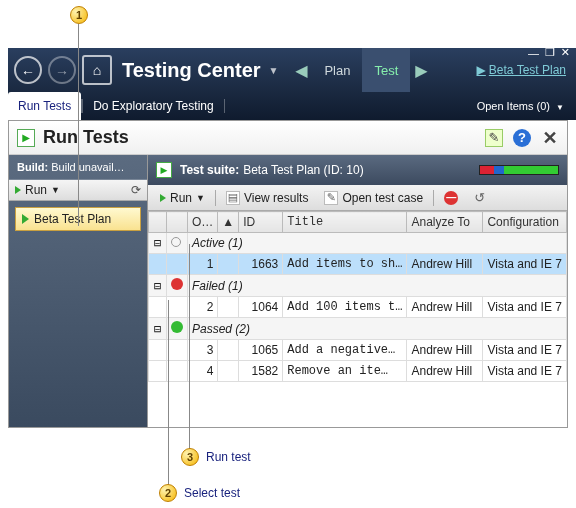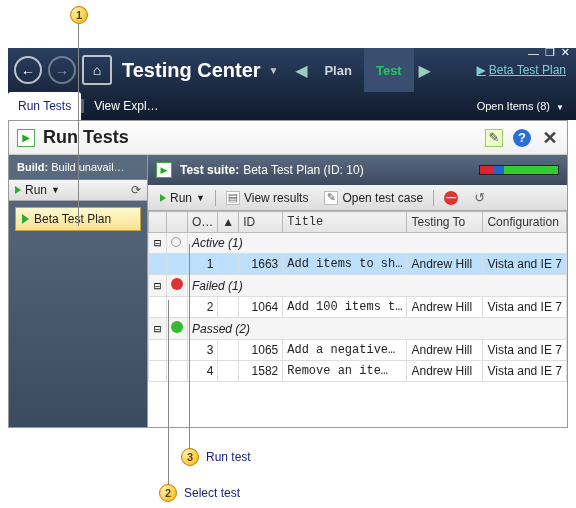--- a/index.html
+++ b/index.html
@@ -12,22 +12,22 @@
   .callout-line { position: absolute; background: #888; width: 1px; z-index: 90; }
 
   
   .titlebar { position: absolute; left: 8px; top: 48px; right: 0; height: 44px; background: linear-gradient(#2a3f5f, #1a2940); display: flex; align-items: center; color: #fff; }
   .nav-circle { width: 28px; height: 28px; border-radius: 50%; border: 2px solid rgba(255,255,255,0.7); display: flex; align-items: center; justify-content: center; margin-left: 6px; color: #fff; font-size: 14px; }
   .home-box { width: 30px; height: 30px; border: 2px solid rgba(255,255,255,0.7); border-radius: 3px; margin-left: 6px; display: flex; align-items: center; justify-content: center; font-size: 14px; }
   .title { font-size: 20px; font-weight: 600; margin-left: 10px; }
   .dropdown-caret { margin-left: 8px; font-size: 10px; opacity: .7; }
   .tab-nav { display: flex; align-items: stretch; height: 100%; margin-left: 12px; }
   .tab-arrow { width: 22px; display: flex; align-items: center; justify-content: center; color: #9cb; font-size: 16px; }
-  .tab-item { display: flex; align-items: center; padding: 0 12px; color: #cfd8dc; font-size: 13px; font-weight: bold; }
-  .tab-item.active { background: #3a4f6f; color: #22c55e; }
+  .tab-item { display: flex; align-items: center; padding: 0 12px; color: #cfd8dc; font-size: 13px; }
+  .tab-item.active { background: #3a4f6f; color: #86efac; }
   .plan-link { margin-left: auto; margin-right: 10px; color: #7ecad6; font-size: 12px; text-decoration: underline; display: flex; align-items: center; }
   .win-controls { position: absolute; right: 6px; top: 46px; display: flex; align-items: center; gap: 6px; color: #fff; font-size: 11px; z-index: 50; }
   .win-controls span { cursor: default; }
 
   
   .subnav { position: absolute; left: 8px; top: 92px; right: 0; height: 28px; background: linear-gradient(#1a2940, #0f1b2e); display: flex; align-items: center; color: #fff; font-size: 12px; }
   .subnav .subtab { padding: 0 10px; height: 100%; display: flex; align-items: center; }
   .subnav .subtab.active { background: #fff; color: #1a237e; border-radius: 3px 3px 0 0; }
   .subnav .divider { width: 1px; height: 14px; background: rgba(255,255,255,0.3); }
   .open-items { margin-left: auto; margin-right: 12px; font-size: 11px; }
@@ -129,24 +129,24 @@
   <div class="plan-link">
     <span style="margin-right:3px;color:#7ecad6;">▶</span>
     <span>Beta Test Plan</span>
   </div>
 </div>
 
 <div class="subnav">
   <div class="subtab active">Run Tests</div>
   <div class="divider"></div>
   <div class="divider"></div>
+  <div class="subtab">Do Exploratory Testing</div>
   <div class="divider"></div>
-  <div class="subtab">View Expl…</div>
   <div class="open-items">
-    <span>Open Items (8)</span>
+    <span>Open Items (0)</span>
     <span style="font-size:8px;margin-left:3px;">▼</span>
   </div>
 </div>
 
 <div class="workspace">
   <div class="ws-header">
     <div class="play-icon">▶</div>
     <div class="ws-title">Run Tests</div>
     <div class="right-icons">
       <div class="icon-btn" style="border:1px solid #9c6;background:#efc;">✎</div>
@@ -212,21 +212,21 @@
 
       <table class="grid">
         <thead>
           <tr>
             <th class="col-exp"></th>
             <th class="col-status"></th>
             <th class="col-order">O…</th>
             <th class="col-sort">▲</th>
             <th class="col-id">ID</th>
             <th class="col-title">Title</th>
-            <th class="col-assigned">Testing To</th>
+            <th class="col-assigned">Analyze To</th>
             <th class="col-config">Configuration</th>
           </tr>
         </thead>
         <tbody>
           <tr class="group-row">
             <td class="expander">⊟</td>
             <td><span style="width:10px;height:10px;display:inline-block;border:1px solid #999;border-radius:50%;"></span></td>
             <td colspan="6">Active (1)</td>
           </tr>
           <tr class="selected">

